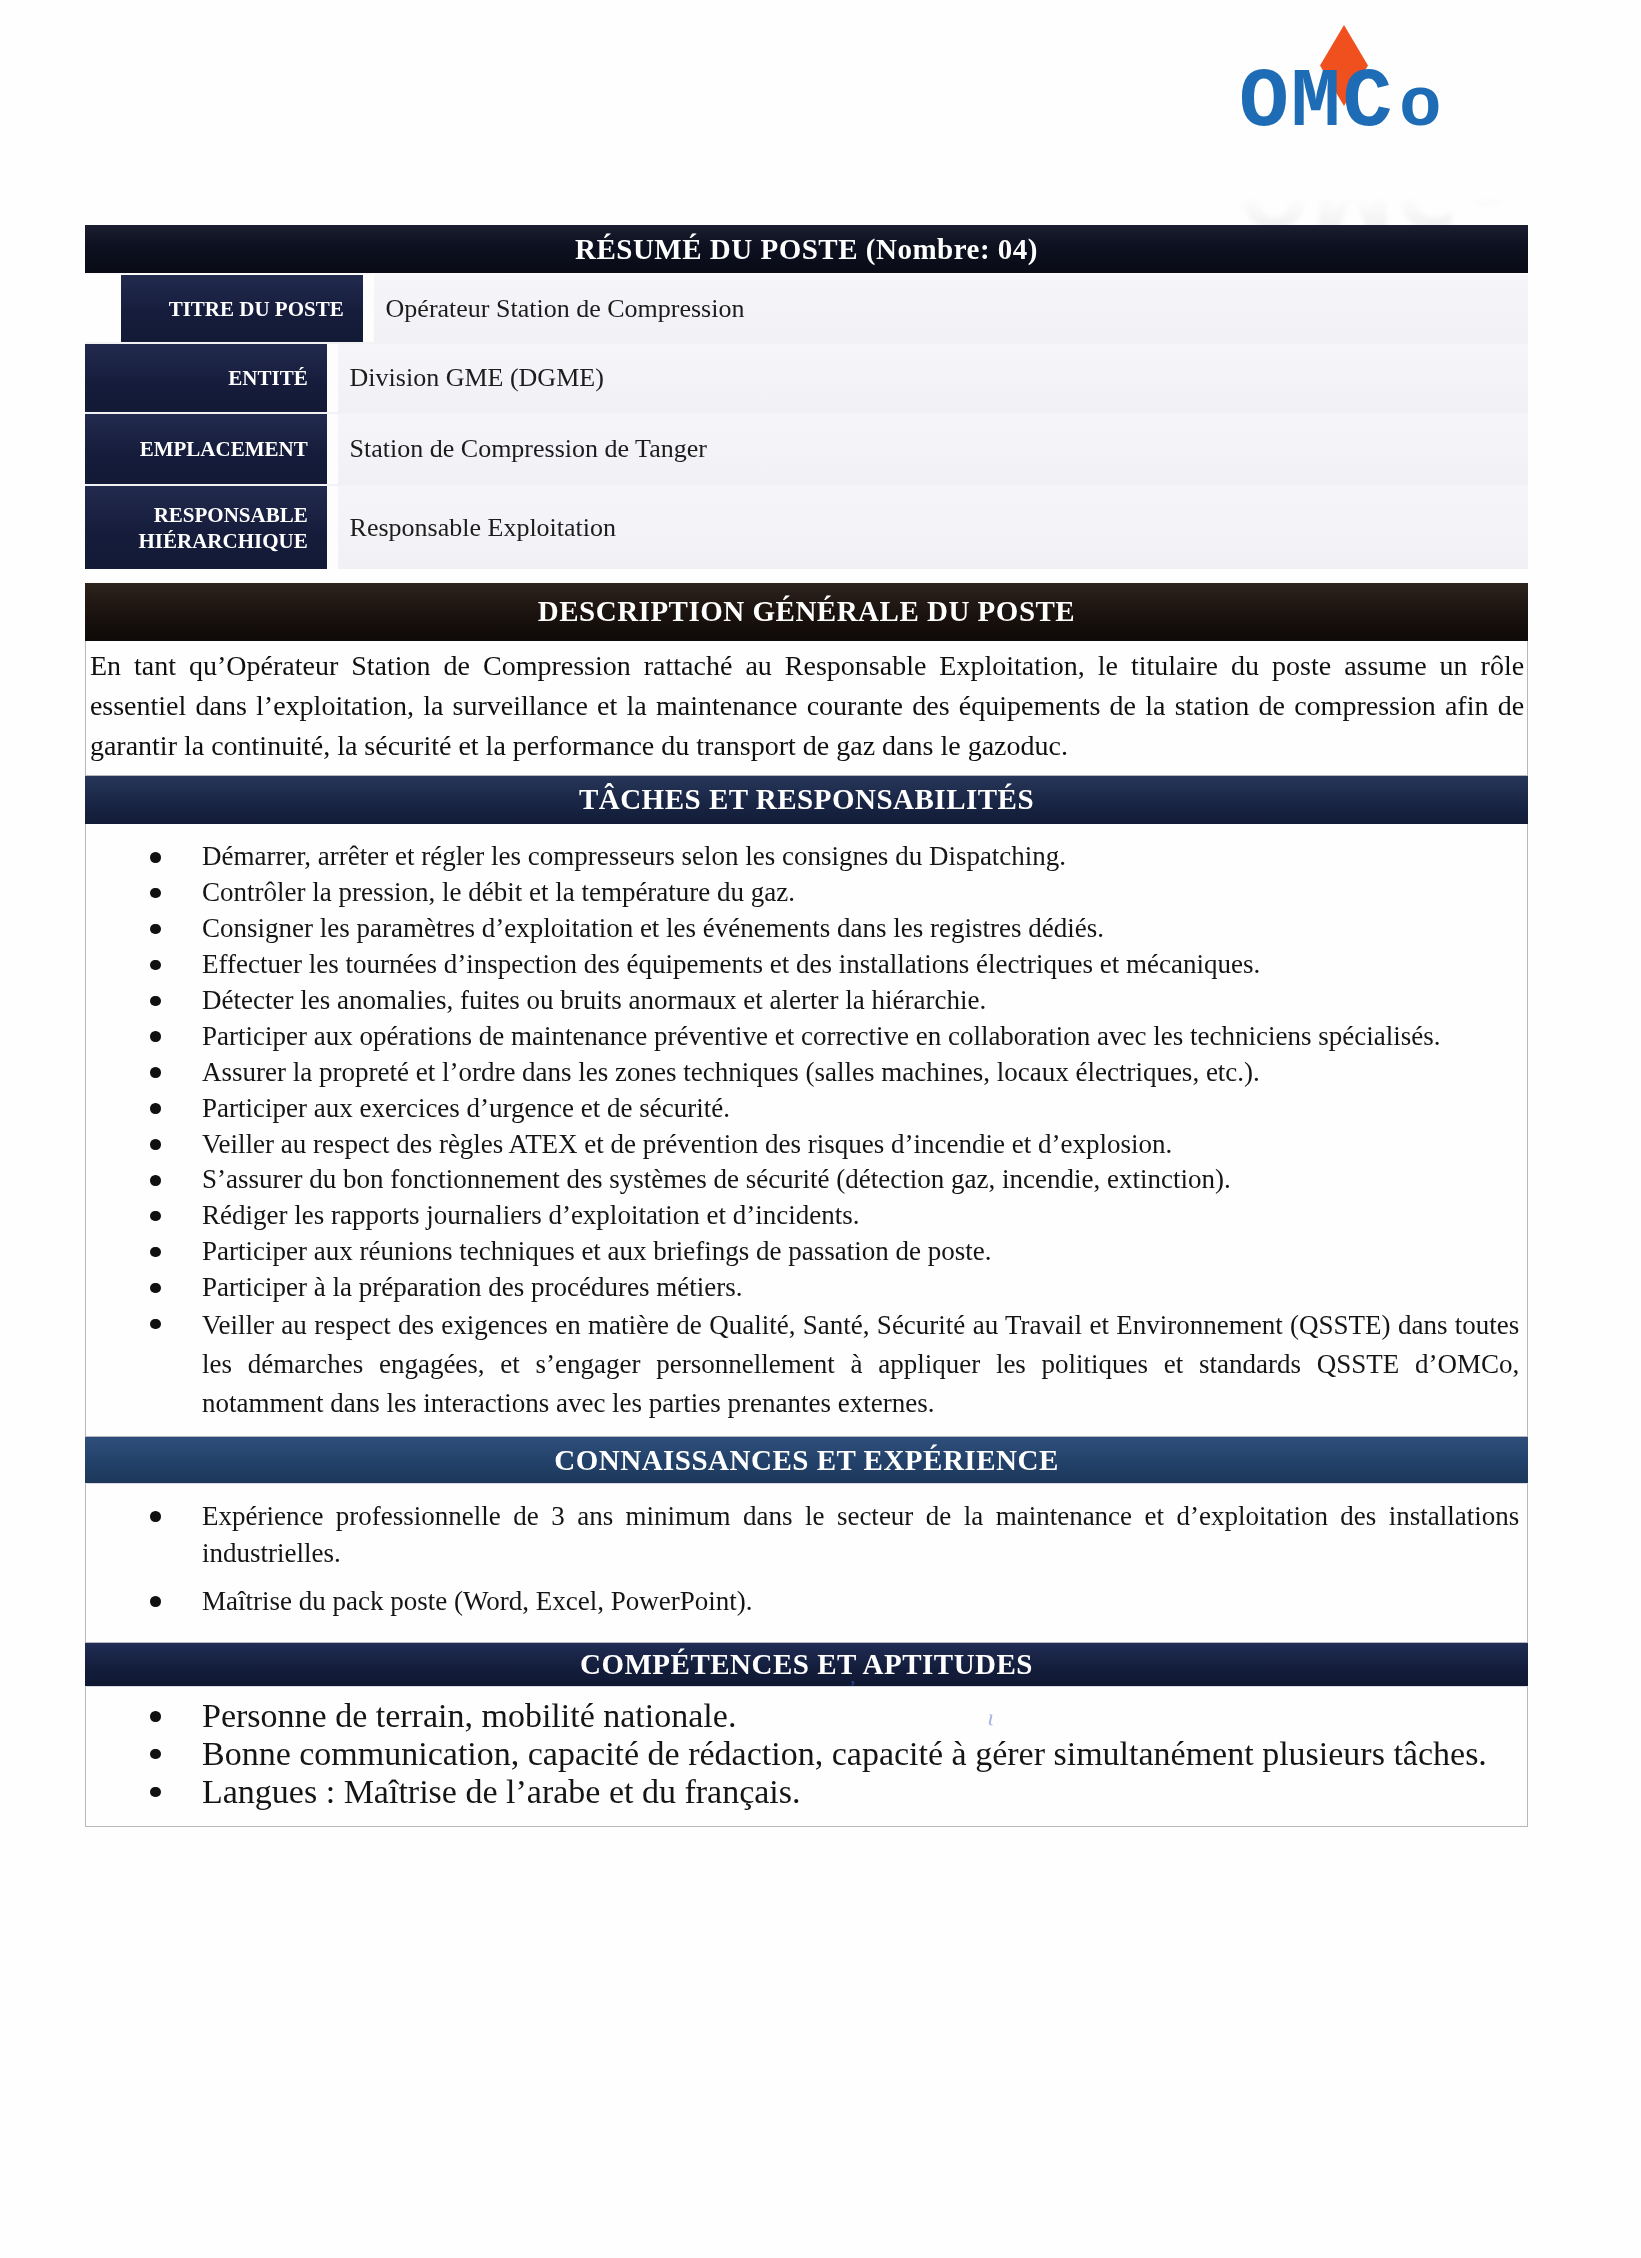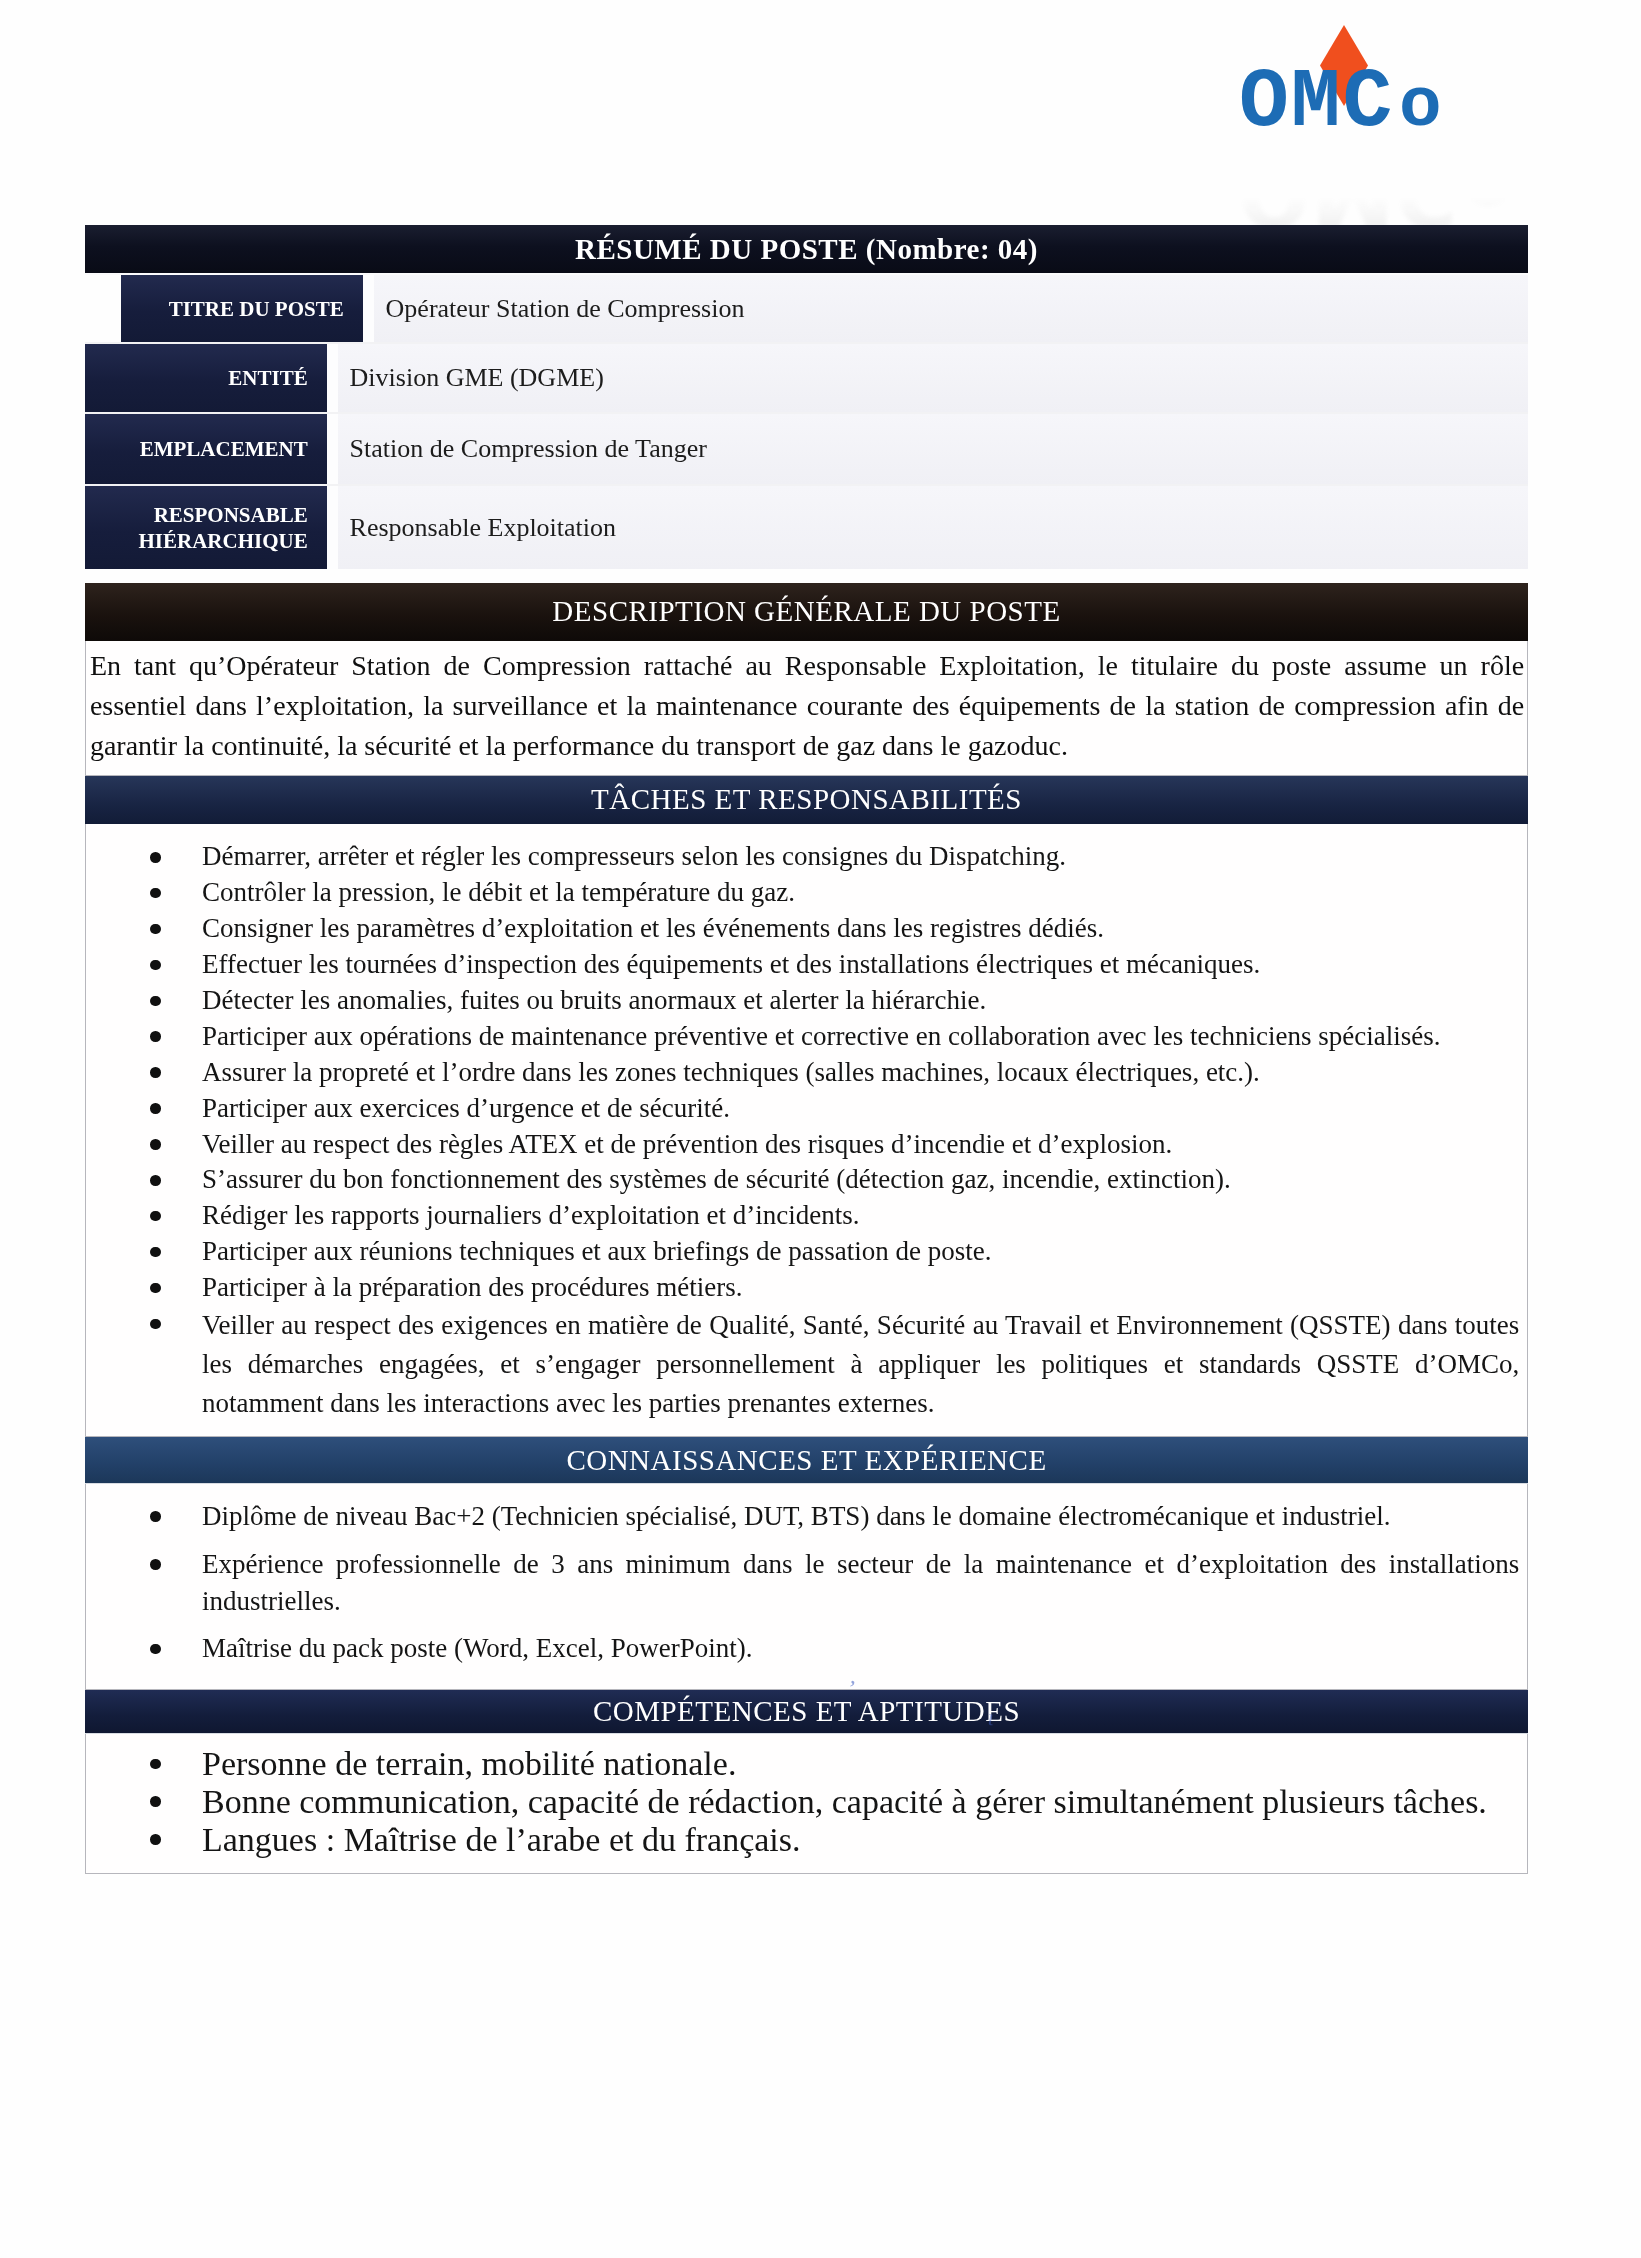--- a/index.html
+++ b/index.html
@@ -65,21 +65,21 @@
     display:flex;align-items:center;
     padding-left:11.6px;font-size:26px;color:#1c1c1c;
   }
   .h69{min-height:67px}.h70{min-height:68px}.h72{min-height:70px}.h86{min-height:83px}
 
   .gap14{height:13.5px;}
 
   
   .sech{
     display:flex;align-items:center;justify-content:center;
-    color:#fff;font-weight:normal;font-size:29px;letter-spacing:0.5px;
+    color:#fff;font-weight:bold;font-size:29px;letter-spacing:0.5px;
   }
   .sech-desc{height:58px;background:linear-gradient(180deg,#2e231d 0%,#1a120e 55%,#0e0a08 100%);}
   .sech-tach{height:48px;background:linear-gradient(180deg,#273659 0%,#182443 60%,#121c37 100%);}
   .sech-conn{height:46px;background:linear-gradient(180deg,#2e4f7b 0%,#224068 60%,#1c3759 100%);border-bottom:1.9px solid #d8dce2;}
   .sech-comp{height:43px;background:linear-gradient(180deg,#202c54 0%,#131d3b 60%,#0f1731 100%);border-bottom:1.9px solid #d8dce2;}
 
   
   .wbox{
     background:#fffefe;
     border:1px solid #b6b6bc;border-top:none;
@@ -170,21 +170,20 @@
         <li>Rédiger les rapports journaliers d’exploitation et d’incidents.</li>
         <li>Participer aux réunions techniques et aux briefings de passation de poste.</li>
         <li>Participer à la préparation des procédures métiers.</li>
         <li class="loose">Veiller au respect des exigences en matière de Qualité, Santé, Sécurité au Travail et Environnement (QSSTE) dans toutes les démarches engagées, et s’engager personnellement à appliquer les politiques et standards QSSTE d’OMCo, notamment dans les interactions avec les parties prenantes externes.</li>
       </ul>
     </div>
 
     <div class="sech sech-conn">CONNAISSANCES ET EXPÉRIENCE</div>
     <div class="wbox">
       <ul class="blist conn">
-        <li>Diplôme de niveau Bac+2 (Technicien spécialisé, DUT, BTS) dans le domaine électromécanique et industriel.</li>
         <li>Expérience professionnelle de 3 ans minimum dans le secteur de la maintenance et d’exploitation des installations industrielles.</li>
         <li>Maîtrise du pack poste (Word, Excel, PowerPoint).</li>
       </ul>
     </div>
 
     <div class="sech sech-comp">COMPÉTENCES ET APTITUDES</div>
     <div class="wbox">
       <ul class="blist comp">
         <li>Personne de terrain, mobilité nationale.</li>
         <li>Bonne communication, capacité de rédaction, capacité à gérer simultanément plusieurs tâches.</li>

